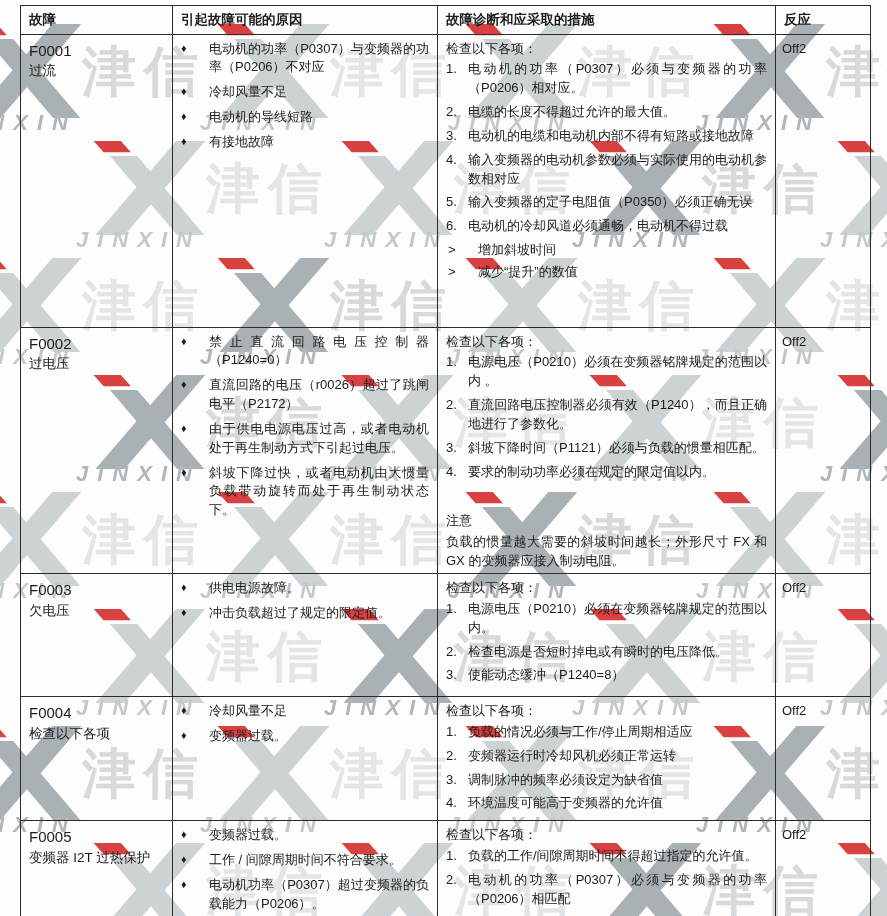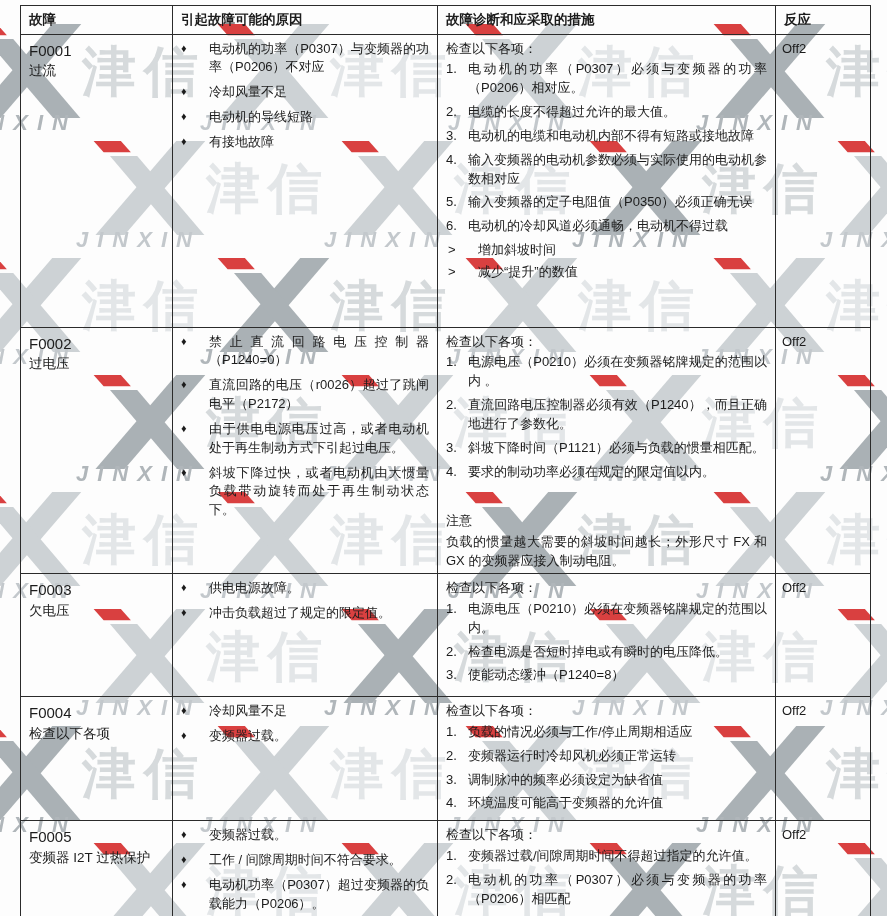--- a/index.html
+++ b/index.html
@@ -660,21 +660,21 @@
                 <span class="b">♦</span>
                 <span class="t">电动机功率（P0307）超过变频器的负载能力（P0206）。</span>
               </li>
             </ul>
     </td>
     <td>
       <div class="intro">检查以下各项：</div>
       <ol class="steps">
               <li>
                 <span class="n">1.</span>
-                <span class="t">变频器过载/间隙周期时间不得超过指定的允许值。</span>
+                <span class="t">负载的工作/间隙周期时间不得超过指定的允许值。</span>
               </li>
               <li>
                 <span class="n">2.</span>
                 <span class="t">电动机的功率（P0307）必须与变频器的功率（P0206）相匹配</span>
               </li>
             </ol>
 
     </td>
     <td class="reaction-cell">
       <span class="reaction">Off2</span>

